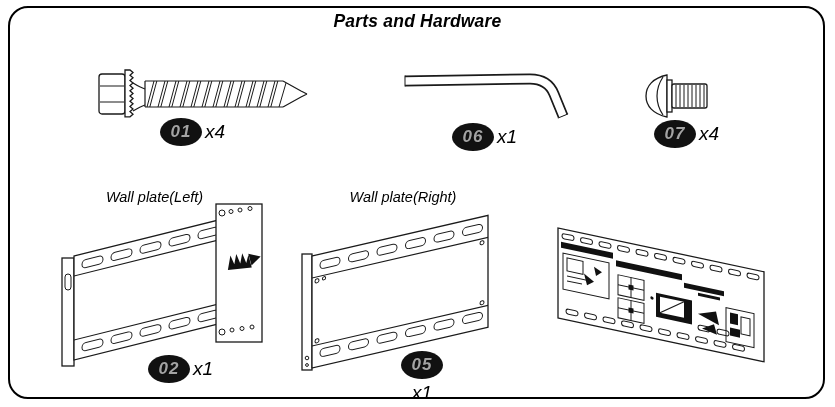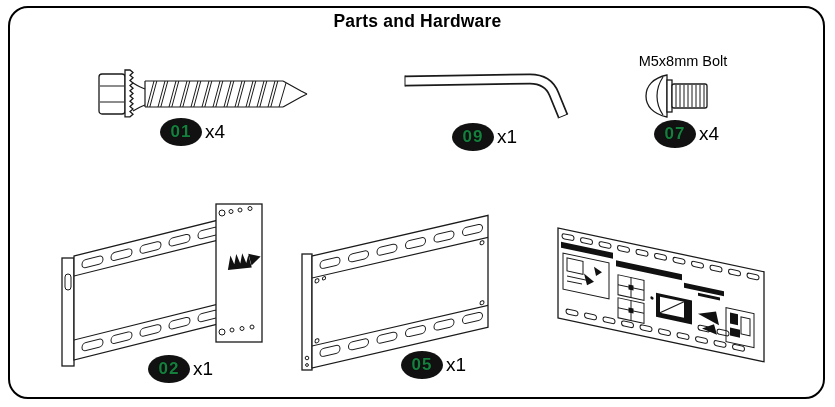--- a/index.html
+++ b/index.html
@@ -1,26 +1,26 @@
 <!DOCTYPE html>
 <html><head>
 <meta charset="utf-8">
 <style>
   html,body{margin:0;padding:0;background:#fff;}
   .stage{position:relative;width:835px;height:407px;background:#fff;
-         font-family:"Liberation Sans",sans-serif;color:#000;overflow:hidden;}
+         font-family:"Liberation Sans",sans-serif;color:#000;overflow:hidden;font-style:italic;}
   .frame{position:absolute;left:8px;top:6px;width:813px;height:389px;
          border:2px solid #000;border-radius:20px;}
   .title{position:absolute;left:0;right:0;top:11px;text-align:center;
          font-size:17.5px;font-weight:bold;letter-spacing:.2px;}
   .label{position:absolute;font-size:14.5px;text-align:center;white-space:nowrap;}
   .art{position:absolute;}
   .badge-row{position:absolute;display:flex;align-items:center;gap:3px;}
   .badge{display:inline-flex;width:42px;height:28px;background:#111;border-radius:50%;
-         color:#15803d;align-items:center;justify-content:center;font-size:17px;
+         color:#a3a3a3;align-items:center;justify-content:center;font-size:17px;
          font-weight:bold;letter-spacing:1px;text-shadow:0 0 1px #000;}
   .qty{font-size:19px;}
   
   .s{fill:#fff;stroke:#1a1a1a;stroke-width:1.3;}
   .k{fill:none;stroke:#1a1a1a;stroke-width:1.2;}
   .t{fill:none;stroke:#1a1a1a;stroke-width:1;}
   .b{fill:#111;stroke:none;}
   .w{fill:#fff;stroke:none;}
 </style>
 </head>
@@ -43,37 +43,37 @@
     <span class="badge">01</span>
     <span class="qty">x4</span>
   </div>
 
   <svg class="art" style="left:402px;top:70px;" width="168" height="52" viewBox="0 0 168 52">
     <path d="M3,11 L128,9 Q146,9 152,24 L161,46" fill="none" stroke="#1a1a1a" stroke-width="11"></path>
     <path d="M3,11 L128,9 Q146,9 152,24 L161,46" fill="none" stroke="#fff" stroke-width="7.5"></path>
     <path class="t" d="M3,5.5 V16.5 M155.9,48.1 L166.1,43.9"></path>
   </svg>
   <div class="badge-row" style="left:452px;top:123px;">
-    <span class="badge">09</span>
+    <span class="badge">06</span>
     <span class="qty">x1</span>
   </div>
 
-  <div class="label" style="left:613px;top:53px;width:140px;">M5x8mm Bolt</div>
   <svg class="art" style="left:643px;top:73px;" width="74" height="46" viewBox="0 0 74 46">
     <path class="s" d="M24,2 C10,5 3,13 3,23 C3,33 10,41 24,44 Z"></path>
     <path class="k" d="M20,4 C16,10 14,16 14,23 C14,30 16,36 20,42"></path>
     <rect class="s" x="24" y="7" width="5" height="32"></rect>
     <rect class="s" x="29" y="11" width="35" height="24" rx="2"></rect>
     <path class="t" d="M33,12 V34 M37,12 V34 M41,12 V34 M45,12 V34 M49,12 V34 M53,12 V34 M57,12 V34 M61,12 V34"></path>
   </svg>
   <div class="badge-row" style="left:654px;top:120px;">
     <span class="badge">07</span>
     <span class="qty">x4</span>
   </div>
 
+  <div class="label" style="left:72px;top:189px;width:165px;">Wall plate(Left)</div>
   <svg class="art" style="left:58px;top:196px;" width="210" height="172" viewBox="0 0 210 172">
 
     <rect class="s" x="4" y="62" width="12" height="108"></rect>
     <rect class="t" x="7" y="78" width="6" height="16" rx="3"></rect>
 
     <g transform="translate(16,60) skewY(-14)">
       <rect class="s" x="0" y="0" width="150" height="104"></rect>
       <path class="k" d="M0,20 H150 M0,84 H150"></path>
       <rect class="t" x="8" y="6.5" width="21" height="8" rx="4"></rect>
       <rect class="t" x="37" y="6.5" width="21" height="8" rx="4"></rect>
@@ -99,20 +99,21 @@
     <g transform="translate(168,56) rotate(-6)">
       <path class="b" d="M0,18 L4,4 L7,13 L10,3 L13,13 L16,3 L19,13 L22,5 L24,18 Z"></path>
       <path class="b" d="M22,4 L34,8 L24,16 Z"></path>
     </g>
   </svg>
   <div class="badge-row" style="left:148px;top:355px;">
     <span class="badge">02</span>
     <span class="qty">x1</span>
   </div>
 
+  <div class="label" style="left:318px;top:189px;width:170px;">Wall plate(Right)</div>
   <svg class="art" style="left:300px;top:200px;" width="205" height="172" viewBox="0 0 205 172">
 
     <rect class="s" x="2" y="54" width="10" height="116"></rect>
     <circle class="t" cx="7" cy="158" r="1.8"></circle>
     <circle class="t" cx="7" cy="165" r="1.4"></circle>
 
     <g transform="translate(12,56) skewY(-13)">
       <rect class="s" x="0" y="0" width="176" height="112"></rect>
       <path class="k" d="M0,22 H176 M0,90 H176"></path>
       <rect class="t" x="8" y="7" width="20" height="8" rx="4"></rect>
@@ -127,21 +128,21 @@
       <rect class="t" x="93.5" y="95" width="20" height="8" rx="4"></rect>
       <rect class="t" x="122" y="95" width="20" height="8" rx="4"></rect>
       <rect class="t" x="150.5" y="95" width="20" height="8" rx="4"></rect>
       <circle class="t" cx="5" cy="26" r="2"></circle>
       <circle class="t" cx="12" cy="25" r="1.6"></circle>
       <circle class="t" cx="170" cy="26" r="2"></circle>
       <circle class="t" cx="5" cy="86" r="2"></circle>
       <circle class="t" cx="170" cy="86" r="2"></circle>
     </g>
   </svg>
-  <div class="badge-row" style="left:401px;top:351px;">
+  <div class="badge-row" style="left:401px;top:351px;flex-direction:column;">
     <span class="badge">05</span>
     <span class="qty">x1</span>
   </div>
 
   <svg class="art" style="left:554px;top:226px;" width="215" height="140" viewBox="0 0 215 140">
     <g transform="translate(4,2) skewY(12)">
       <rect class="s" x="0" y="0" width="206" height="90"></rect>
 
       <rect class="t" x="4" y="4.5" width="12" height="5" rx="2.5"></rect>
       <rect class="t" x="22.5" y="4.5" width="12" height="5" rx="2.5"></rect>

